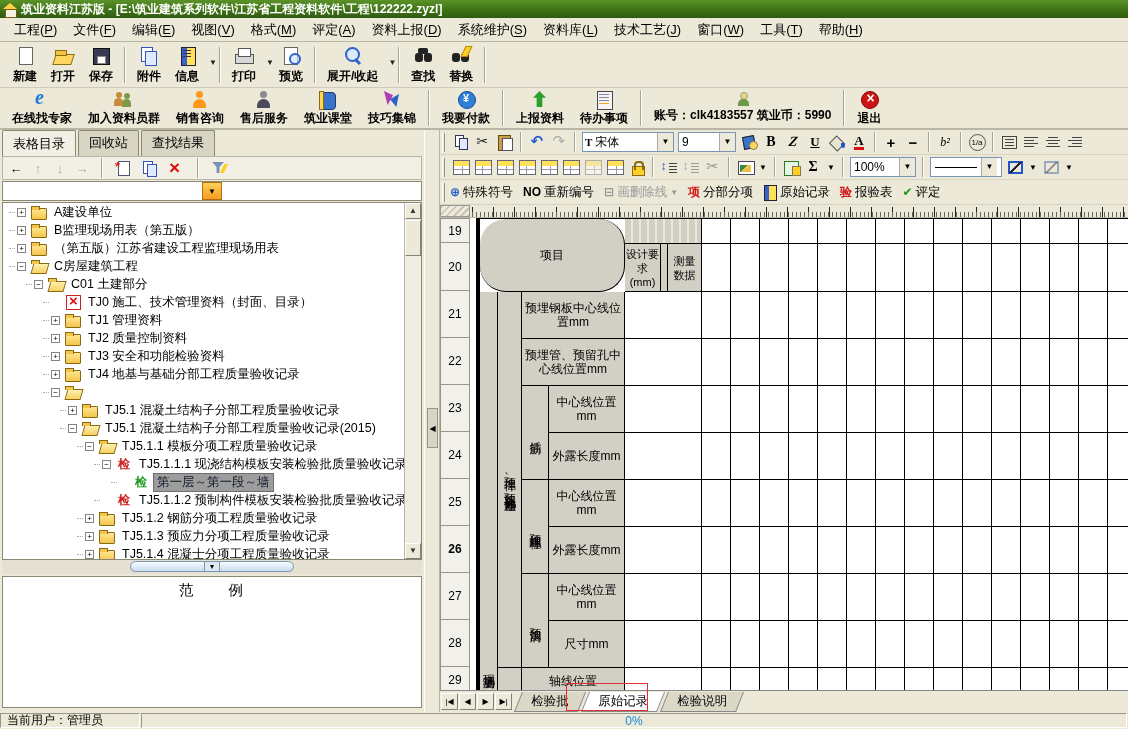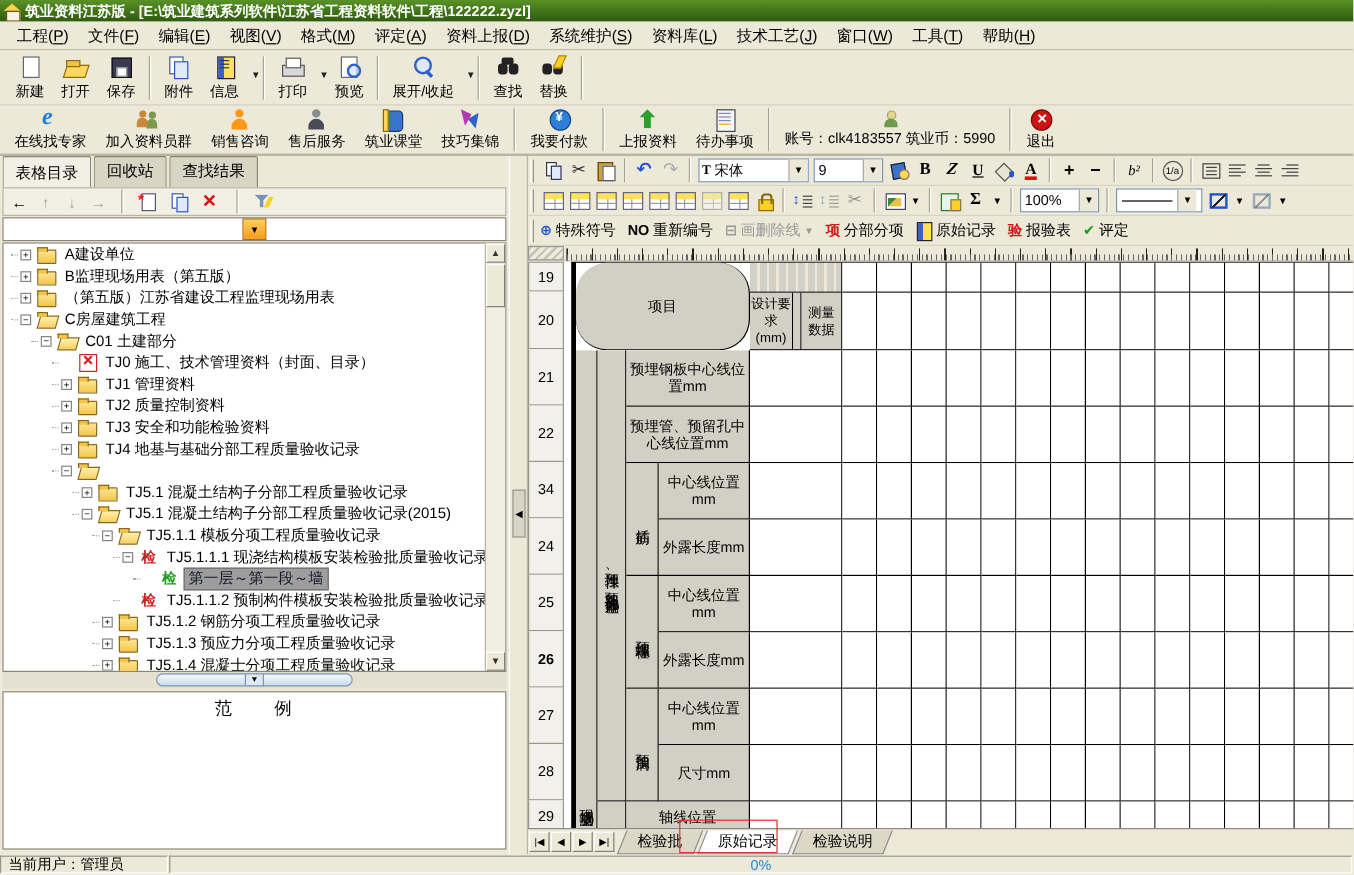--- a/index.html
+++ b/index.html
@@ -23,21 +23,21 @@
   .menu-item { padding:3px 8px; font-size:13px; cursor:default; white-space:nowrap; }
   .menu-item u { text-underline-offset:2px; }
 
   
   #tb1 { position:absolute; left:0; top:42px; width:1128px; height:46px; background:#ece9d8;
     border-bottom:1px solid #cfcabb; display:flex; align-items:center; padding-left:6px; }
   #tb2 { position:absolute; left:0; top:88px; width:1128px; height:42px; background:#ece9d8;
     border-bottom:2px solid #b9b5a4; display:flex; align-items:center; padding-left:4px; }
   .tbtn { display:flex; flex-direction:column; align-items:center; justify-content:center;
     padding:1px 7px; height:42px; position:relative; cursor:default; }
-  .tbtn .lbl { font-size:12px; margin-top:1px; white-space:nowrap; }
+  .tbtn .lbl { font-size:12px; margin-top:1px; white-space:nowrap;font-weight:bold; }
   .tbtn2 { height:38px; padding:0 8px; }
   .drop { font-size:8px; color:#222; position:absolute; right:-2px; top:14px; }
   .vsep { width:2px; height:36px; border-left:1px solid #a9a591; border-right:1px solid #fff; margin:0 4px; }
   .vsep.sm { height:20px; }
 
   
   .ic { width:24px; height:22px; position:relative; display:inline-block; }
   .ic-page::before { content:''; position:absolute; left:6px; top:2px; width:12px; height:16px; background:#fff; border:1px solid #666; }
   .ic-folderopen::before { content:''; position:absolute; left:3px; top:9px; width:17px; height:9px; background:#ffd761; border:1px solid #8e6d10; transform:skewX(-18deg); }
   .ic-folderopen::after { content:''; position:absolute; left:4px; top:5px; width:10px; height:4px; background:#f2c247; border:1px solid #8e6d10; }
@@ -758,21 +758,21 @@
         <div class="corner"></div>
         <div class="ticks"></div>
       </div>
 
       <div id="canvas">
         <div id="rownums">
             <div class="rnum" style="height: 25px;">19</div>
             <div class="rnum" style="height: 48px;">20</div>
             <div class="rnum" style="height: 47px;">21</div>
             <div class="rnum" style="height: 47px;">22</div>
-            <div class="rnum" style="height: 47px;">34</div>
+            <div class="rnum" style="height: 47px;">23</div>
             <div class="rnum" style="height: 47px;">24</div>
             <div class="rnum" style="height: 47px;">25</div>
             <div class="rnum" style="height: 47px; font-weight: bold;">26</div>
             <div class="rnum" style="height: 47px;">27</div>
             <div class="rnum" style="height: 47px;">28</div>
             <div class="rnum" style="height: 26px;">29</div>
           </div>
         <div id="thickbar"></div>
         <div id="grid">
             <div class="cell g c" style="grid-area: 1 / 1 / 3 / 5; border-radius: 26px;">项目</div>

